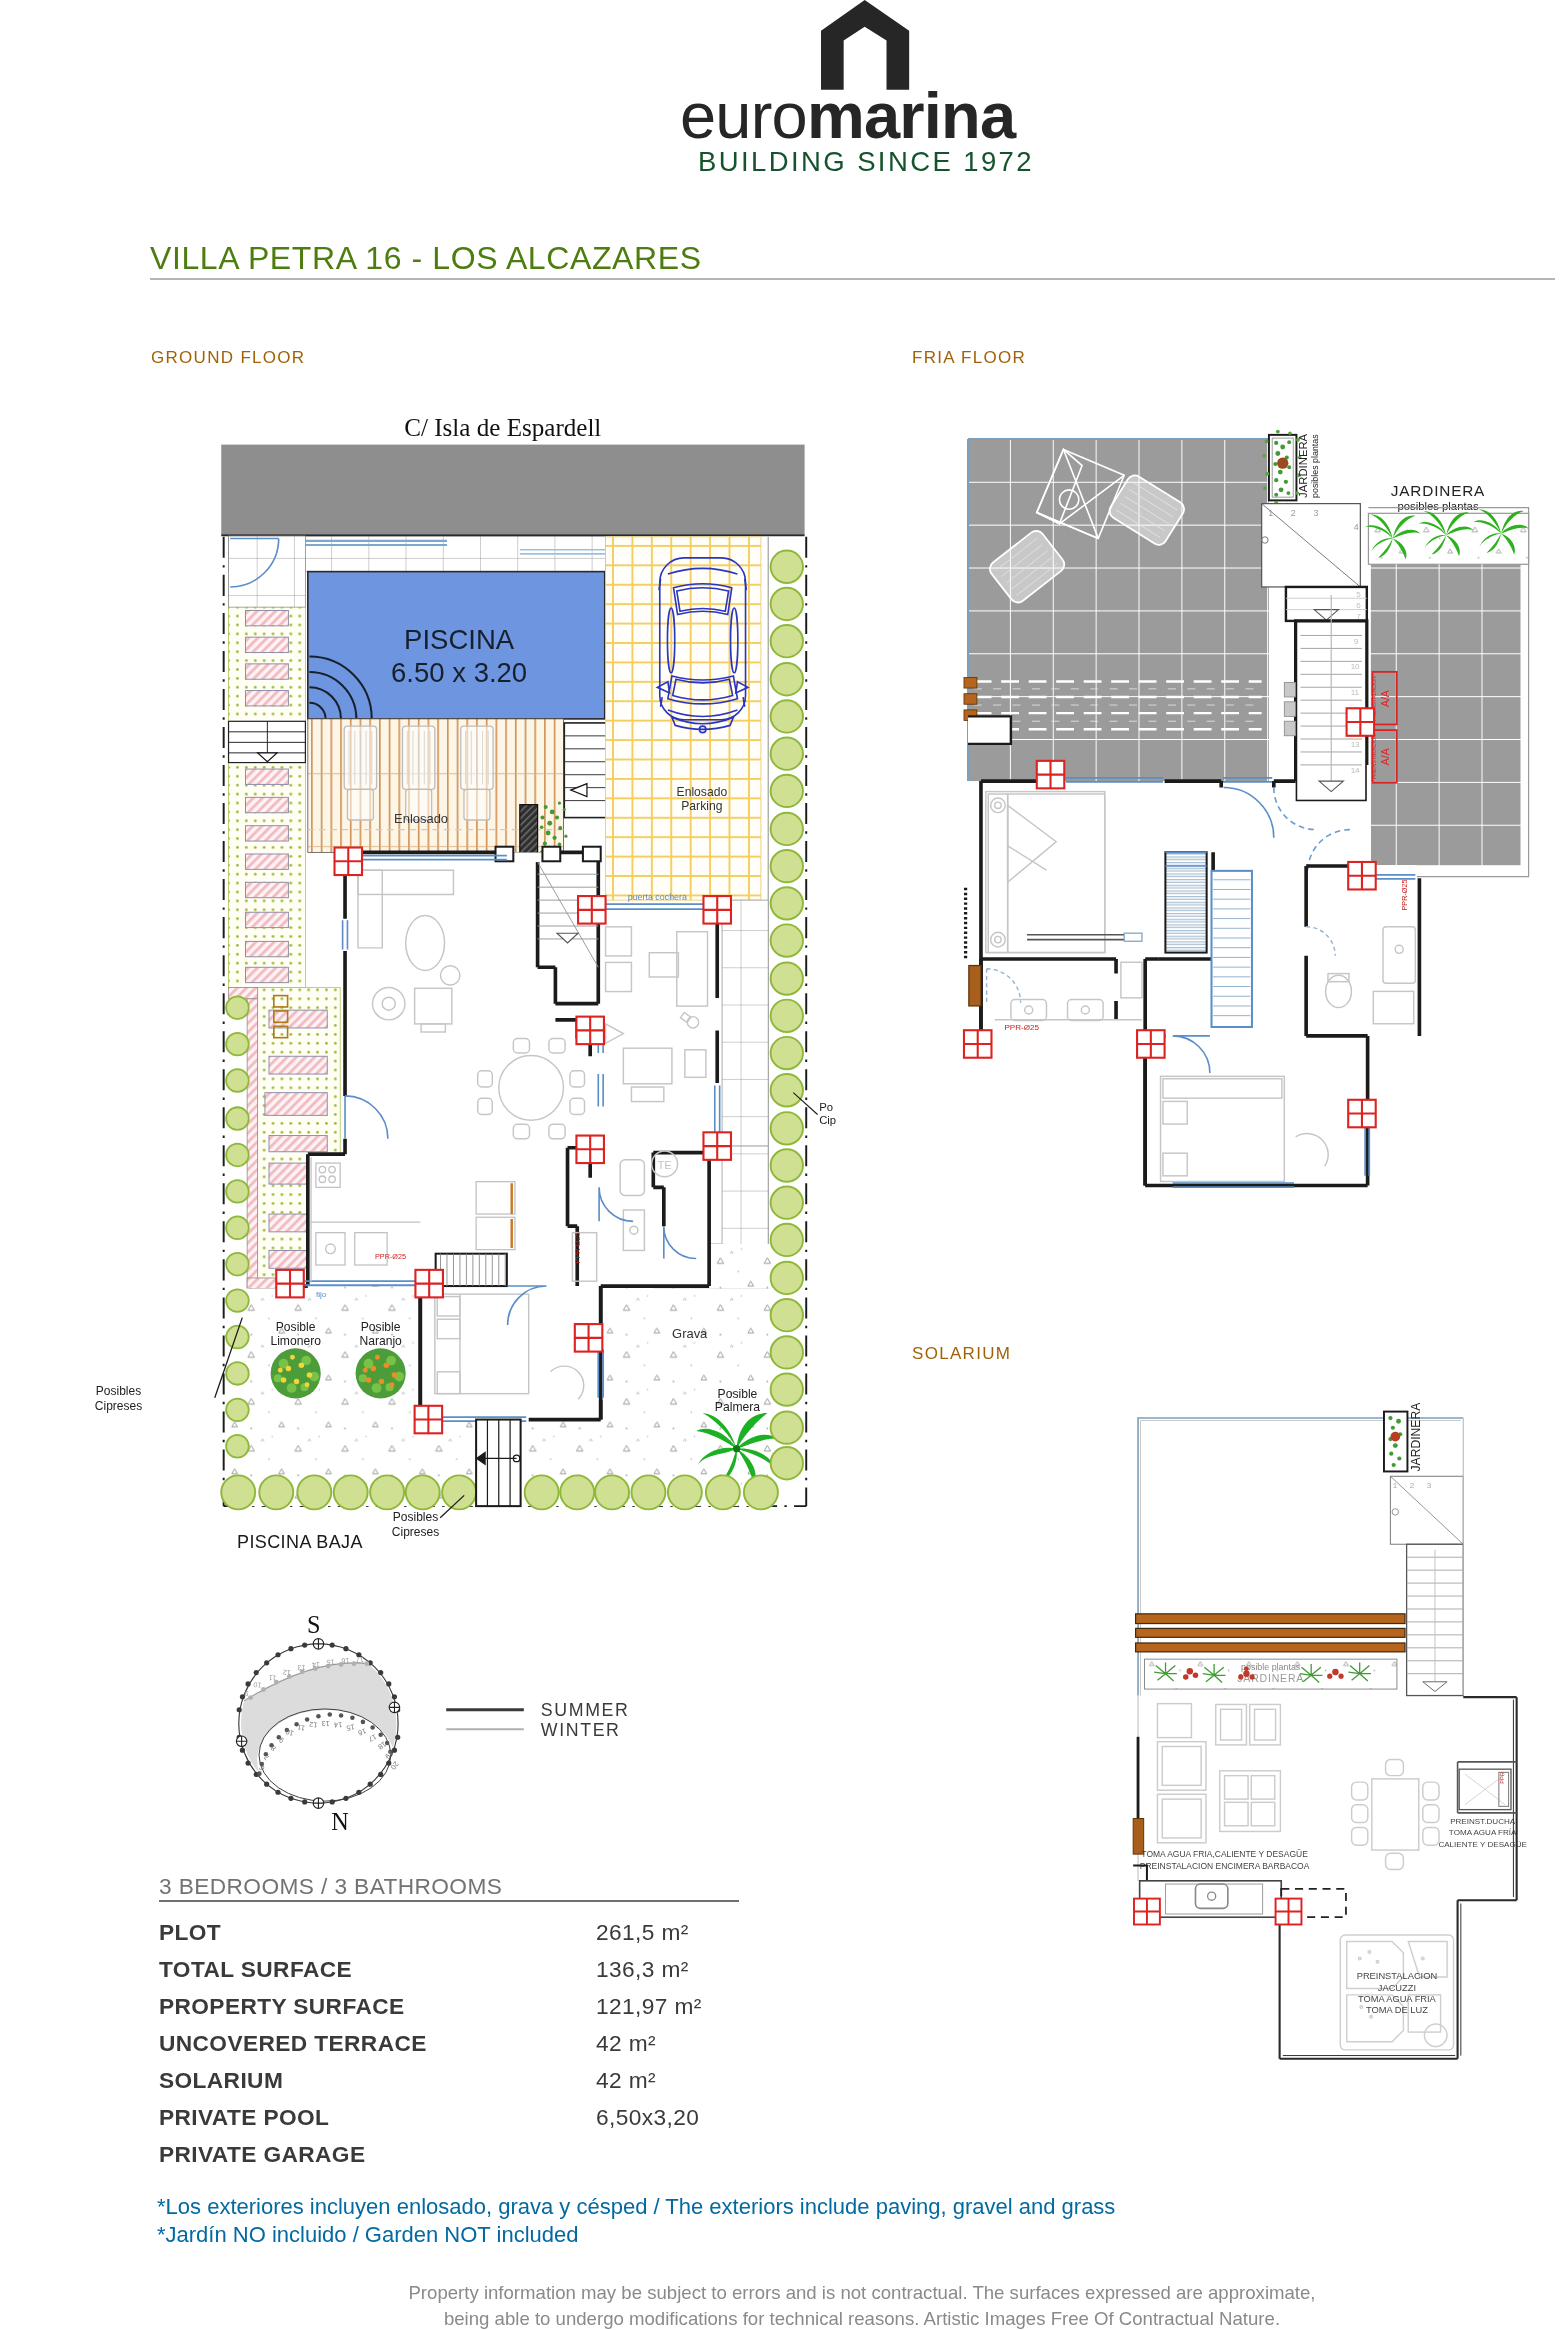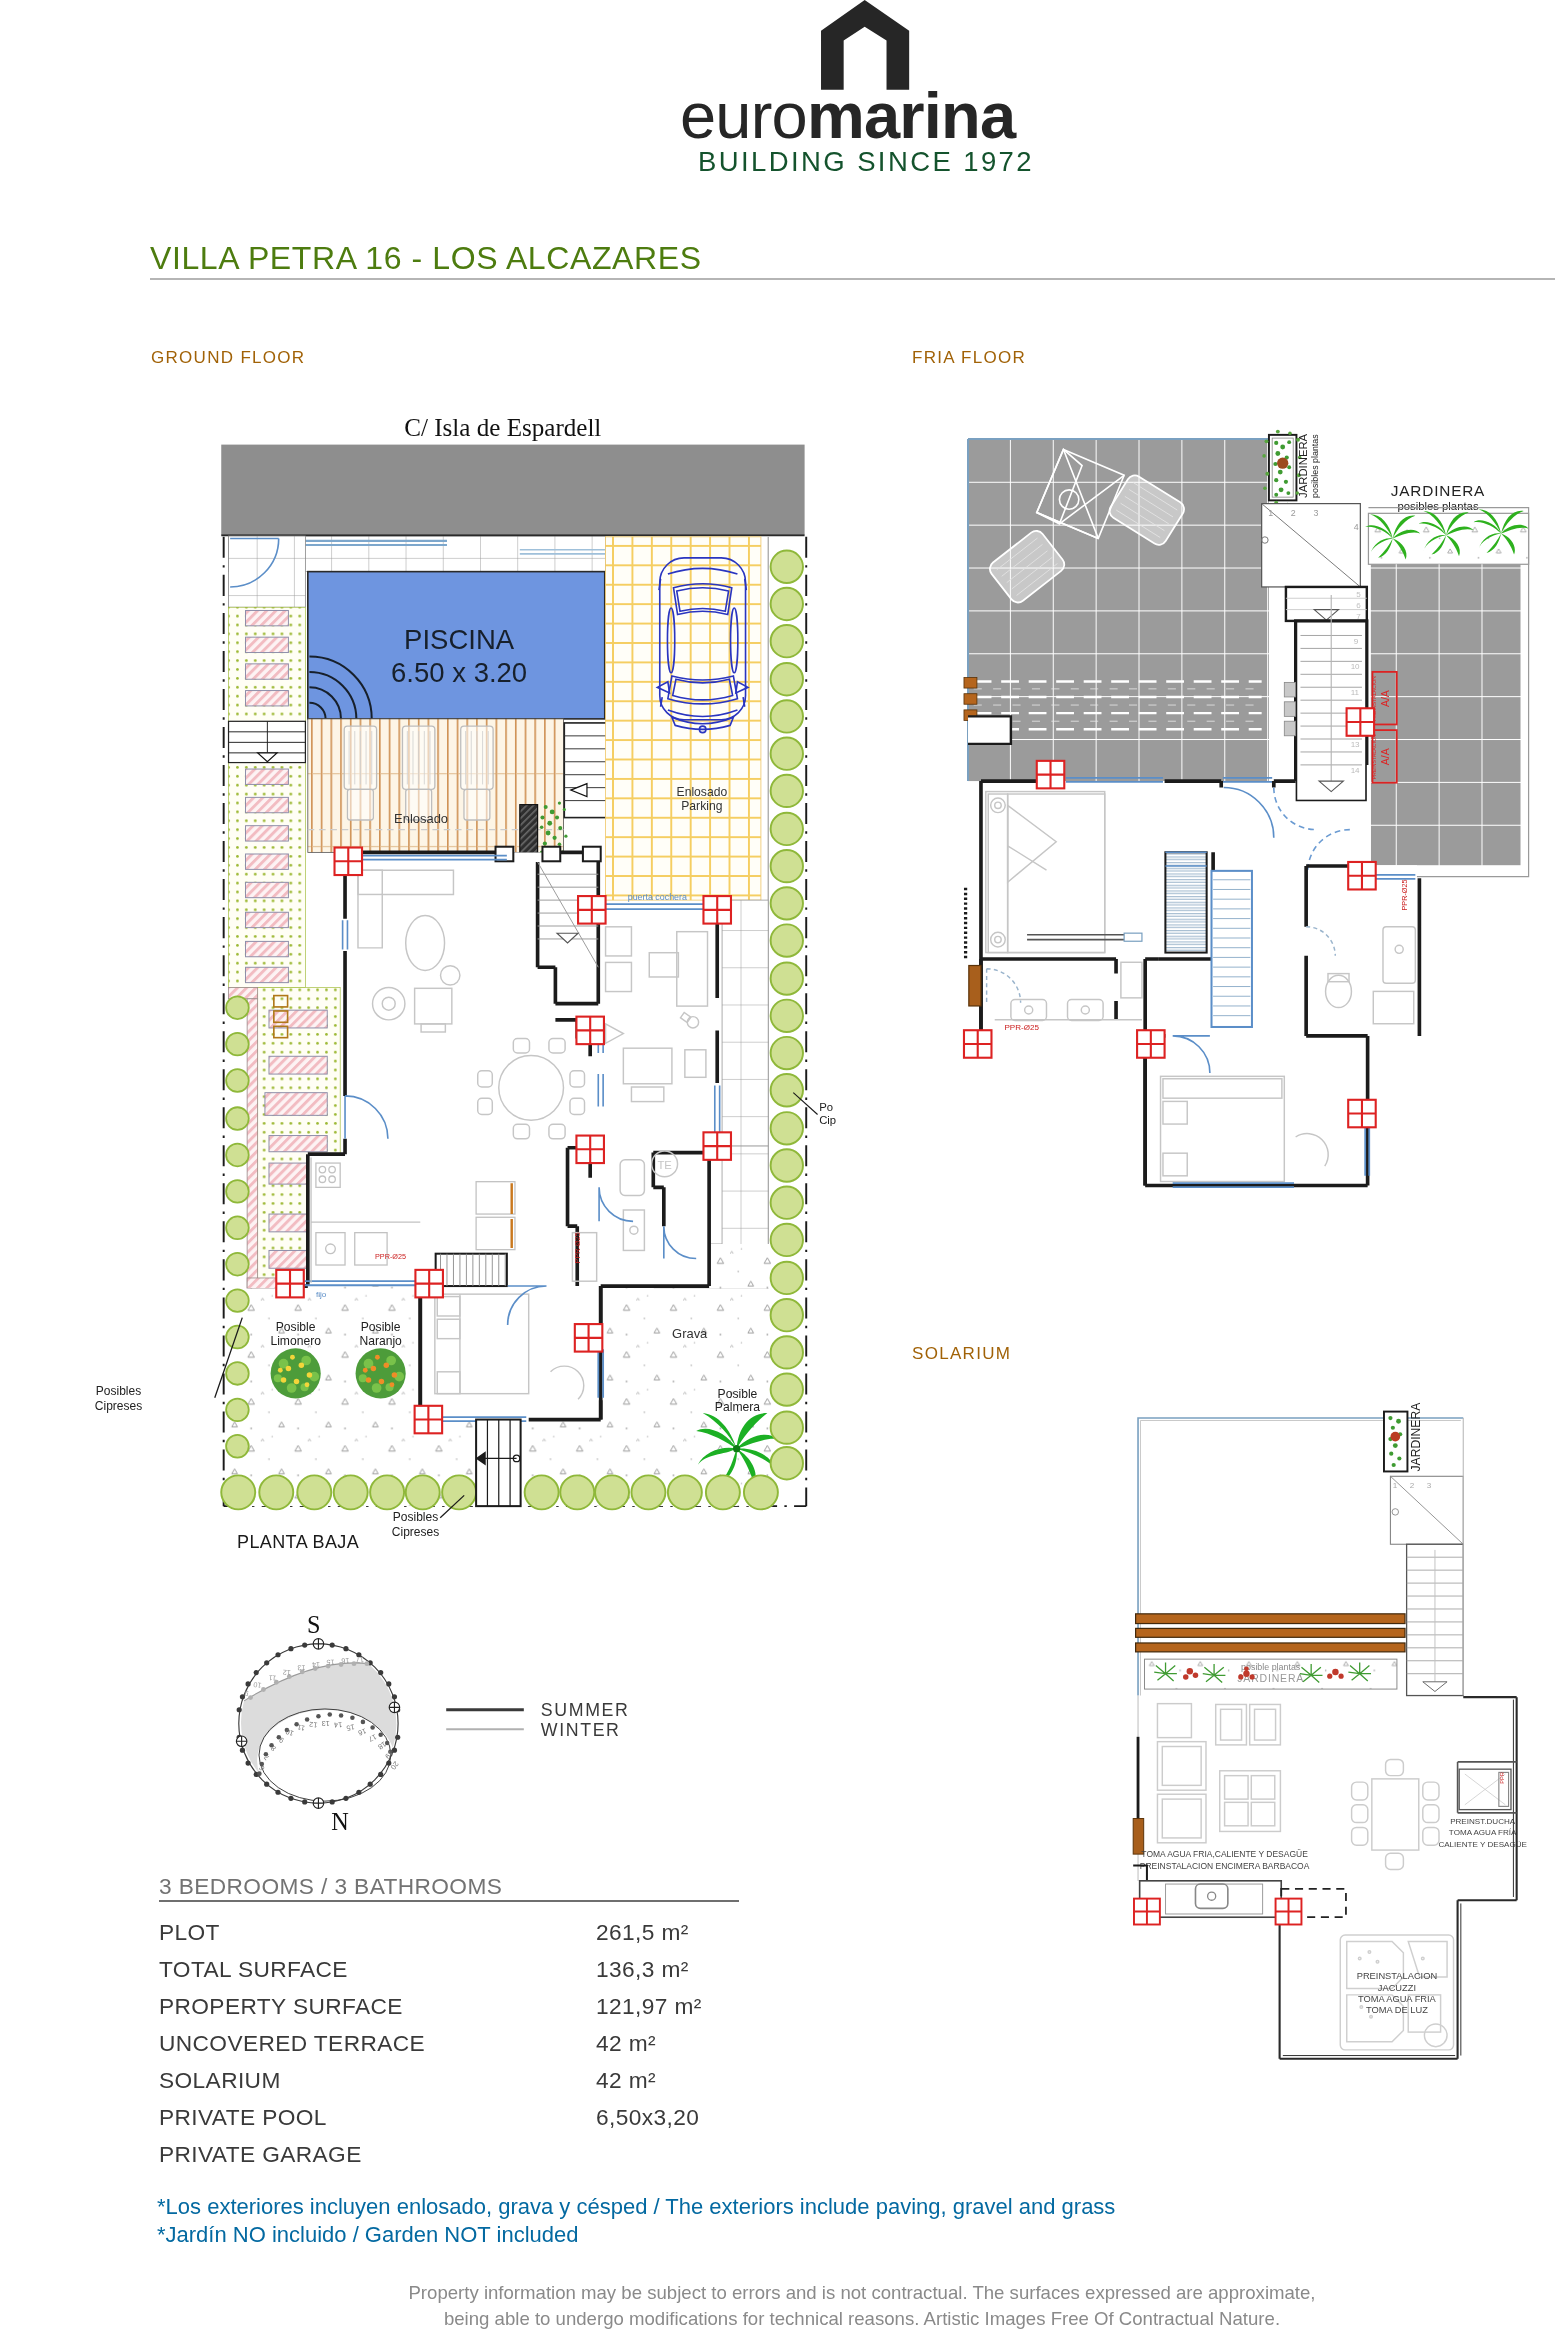--- a/index.html
+++ b/index.html
@@ -23,27 +23,27 @@
 <div class="abs" style="left:150px;top:240px;font-size:32px;letter-spacing:0.6px;color:#4d7c0f;">VILLA PETRA 16 - LOS ALCAZARES</div>
 
 <div class="abs" style="left:150px;top:278px;width:1405px;height:2.4px;background:#b5b5b5;"></div>
 
 <div class="abs seclabel" style="left:151px;top:348px;">GROUND FLOOR</div>
 
 <div class="abs seclabel" style="left:912px;top:348px;">FRIA FLOOR</div>
 
 <div class="abs seclabel" style="left:912px;top:1344px;">SOLARIUM</div>
 
-<div class="abs" style="left:237px;top:1532px;font-size:18px;color:#1a1a1a;letter-spacing:0.4px;">PLANTA BAJA</div>
+<div class="abs" style="left:237px;top:1532px;font-size:18px;color:#1a1a1a;letter-spacing:0.4px;">PISCINA BAJA</div>
 
 <div class="abs" style="left:159px;top:1873px;font-size:22.7px;letter-spacing:0.4px;color:#737373;">3 BEDROOMS / 3 BATHROOMS</div>
 
 <div class="abs" style="left:159px;top:1900px;width:580px;height:2.4px;background:#6f6f6f;"></div>
 
-<div class="abs cell" style="left:159px;top:1914px;line-height:37px;">PLOT<br>TOTAL SURFACE<br>PROPERTY SURFACE<br>UNCOVERED TERRACE<br>SOLARIUM<br>PRIVATE POOL<br>PRIVATE GARAGE</div>
+<div class="abs cell" style="left:159px;top:1914px;line-height:37px;font-weight:bold;">PLOT<br>TOTAL SURFACE<br>PROPERTY SURFACE<br>UNCOVERED TERRACE<br>SOLARIUM<br>PRIVATE POOL<br>PRIVATE GARAGE</div>
 
 <div class="abs cell" style="left:596px;top:1914px;line-height:37px;">261,5 m²<br>136,3 m²<br>121,97 m²<br>42 m²<br>42 m²<br>6,50x3,20</div>
 
 <div class="abs" style="left:157px;top:2193px;font-size:22px;color:#0369a1;line-height:28px;">*Los exteriores incluyen enlosado, grava y césped / The exteriors include paving, gravel and grass<br>*Jardín NO incluido / Garden NOT included</div>
 
 <div class="abs" style="left:336px;top:2280px;width:1052px;text-align:center;font-size:18.6px;color:#8a8a8a;line-height:26px;">Property information may be subject to errors and is not contractual. The surfaces expressed are approximate,<br>being able to undergo modifications for technical reasons. Artistic Images Free Of Contractual Nature.</div>
 
 <svg class="abs" style="left:146px;top:409px" width="712" height="1157" viewBox="0 0 880 1430">
 <defs>
 <pattern id="grass" width="11" height="11" patternUnits="userSpaceOnUse">

